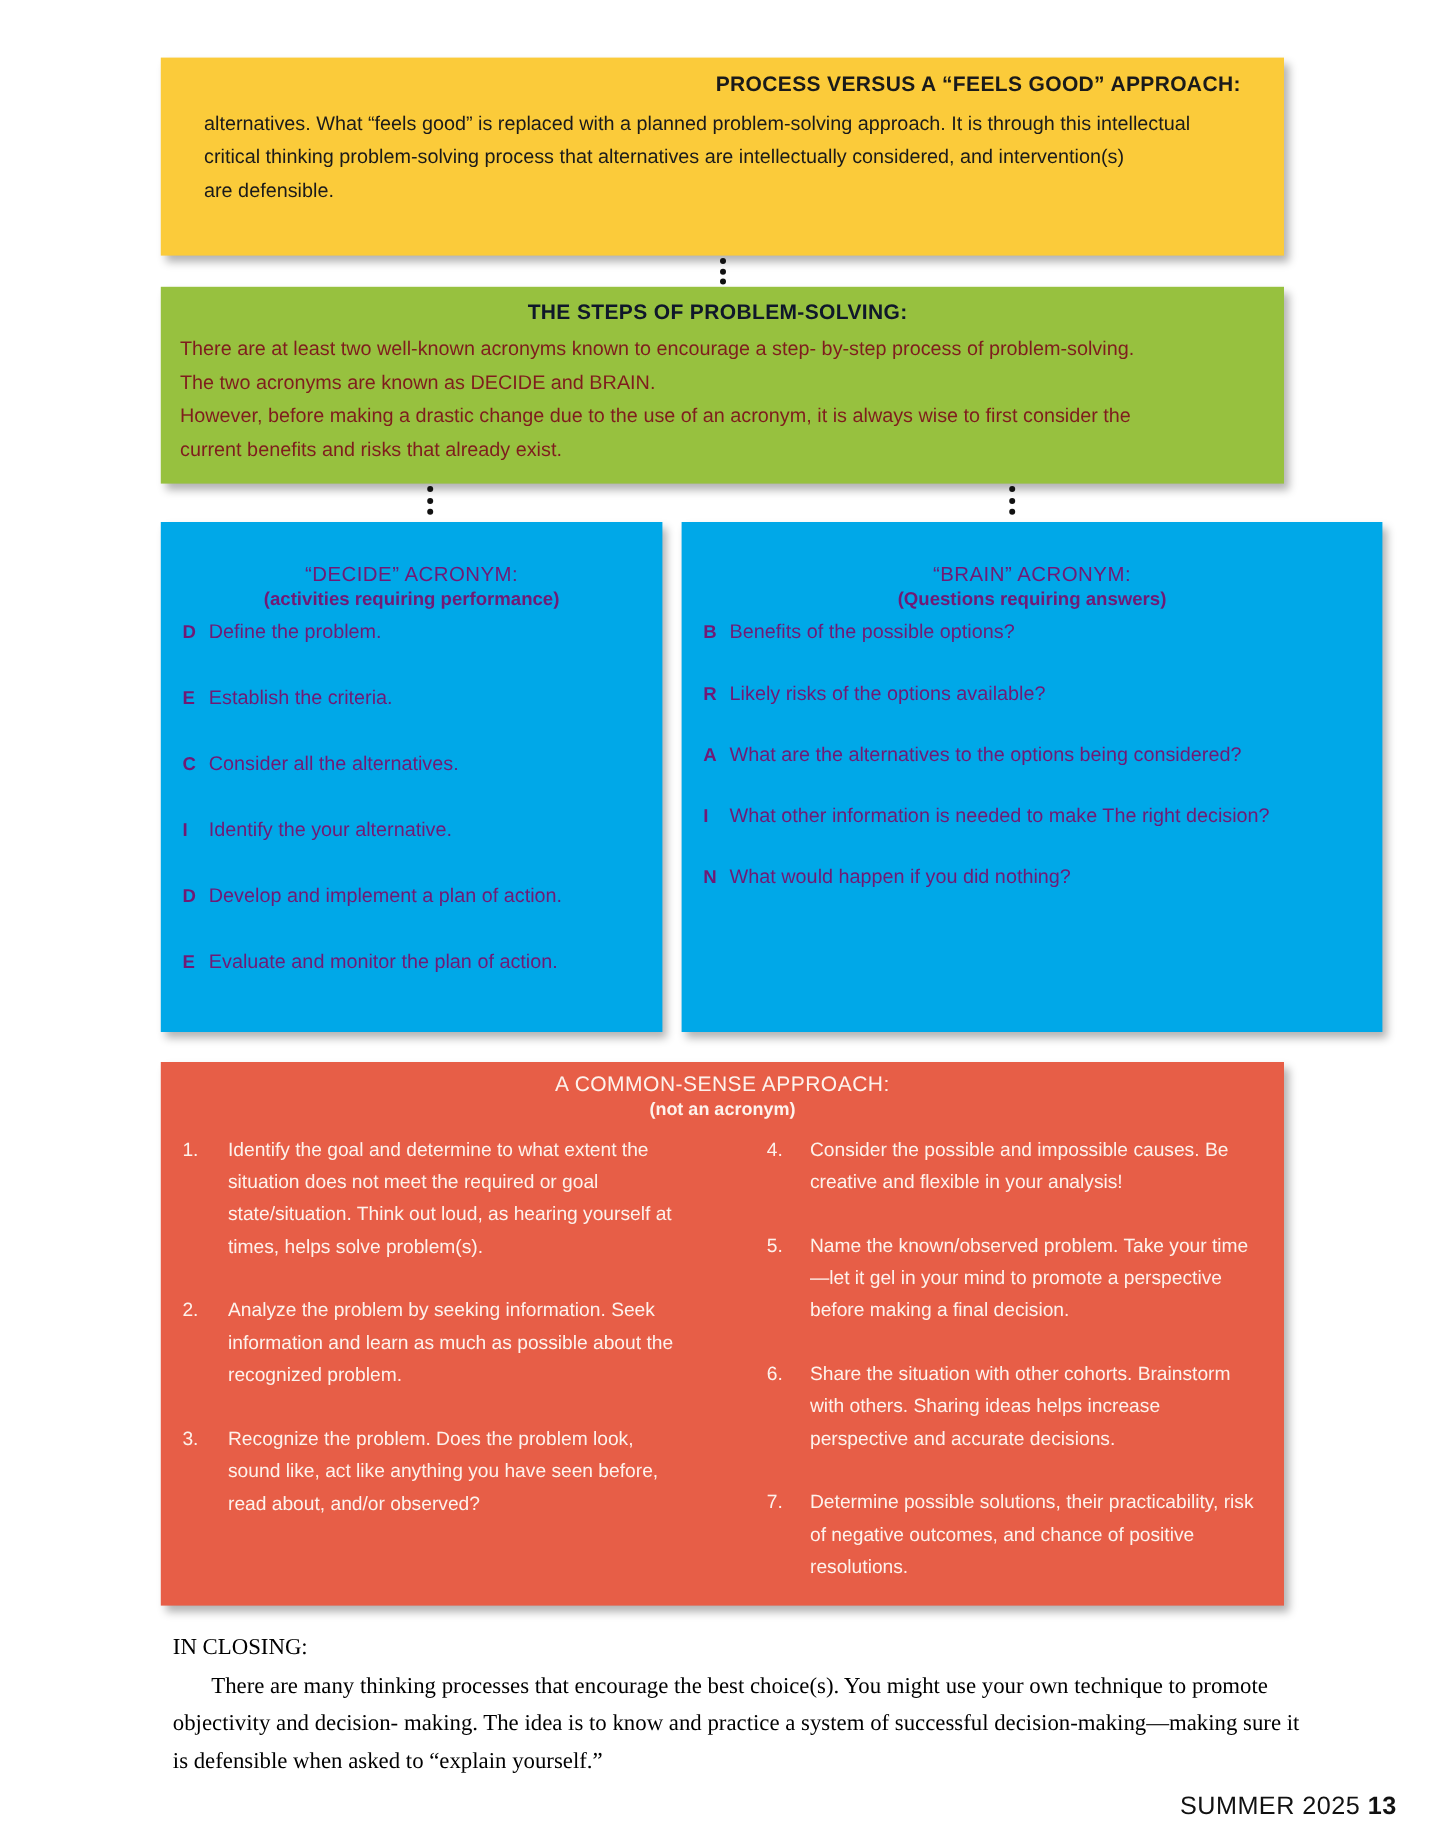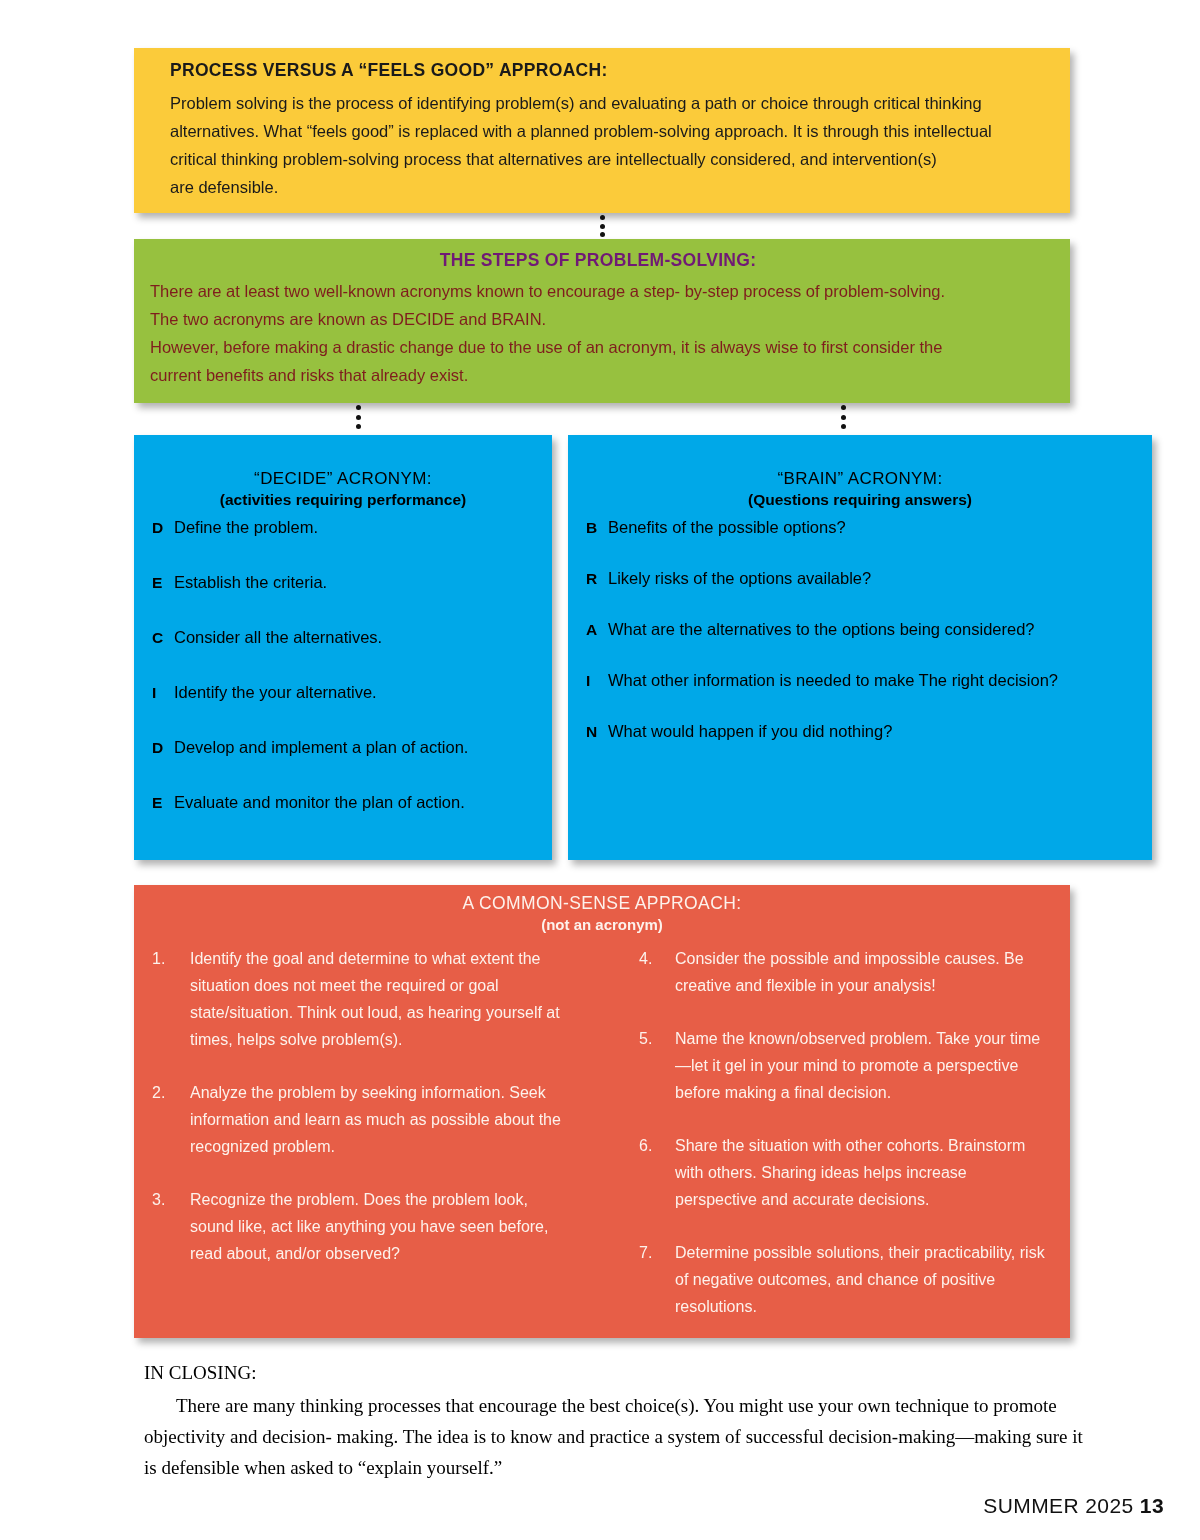--- a/index.html
+++ b/index.html
@@ -26,21 +26,21 @@
   }
 
   
   .panel-yellow {
     left: 134px;  top: 48px;
     width: 936px; height: 165px;
     background: #FBCB3A;
     padding: 12px 36px 10px 36px;
   }
   .yellow-title {
-    text-align: left;
+    text-align: right;
     font-size: 17.5px;
     font-weight: bold;
     letter-spacing: 0.3px;
     color: #1a1a1a;
     margin-bottom: 8px;
   }
   .yellow-body {
     font-size: 16.5px;
     line-height: 28px;
     color: #1a1a1a;
@@ -52,36 +52,36 @@
     left: 134px;  top: 239px;
     width: 936px; height: 164px;
     background: #97C13F;
     padding: 11px 24px 10px 16px;
   }
   .green-title {
     text-align: center;
     font-size: 17.5px;
     font-weight: bold;
     letter-spacing: 0.3px;
-    color: #701a75;
+    color: #0f172a;
     margin-bottom: 6px;
   }
   .green-body {
     font-size: 16.5px;
     line-height: 28px;
     color: #7f1d1d;
   }
   .green-body p { margin: 0; }
 
   
   .panel-blue {
     top: 435px;
     height: 425px;
     background: #00A8E8;
-    color: #000000;
+    color: #701a75;
     padding: 34px 14px 10px 14px;
   }
   .panel-blue-left  { left: 134px; width: 418px; }
   .panel-blue-right { left: 568px; width: 584px; }
 
   .blue-title {
     text-align: center;
     font-size: 17px;
     letter-spacing: 0.4px;
     margin-bottom: 2px;
@@ -202,21 +202,20 @@
   .footer-page { font-weight: bold; }
 </style>
 </head>
 <body>
 
 <div class="page">
 
   <div class="panel panel-yellow">
     <div class="yellow-title">PROCESS VERSUS A “FEELS GOOD” APPROACH:</div>
     <div class="yellow-body">
-      <p>Problem solving is the process of identifying problem(s) and evaluating a path or choice through critical thinking</p>
       <p>alternatives. What “feels good” is replaced with a planned problem-solving approach. It is through this intellectual</p>
       <p>critical thinking problem-solving process that alternatives are intellectually considered, and intervention(s)</p>
       <p>are defensible.</p>
     </div>
   </div>
 
   <div class="dots dots-1">
     <span></span>
     <span></span>
     <span></span>

